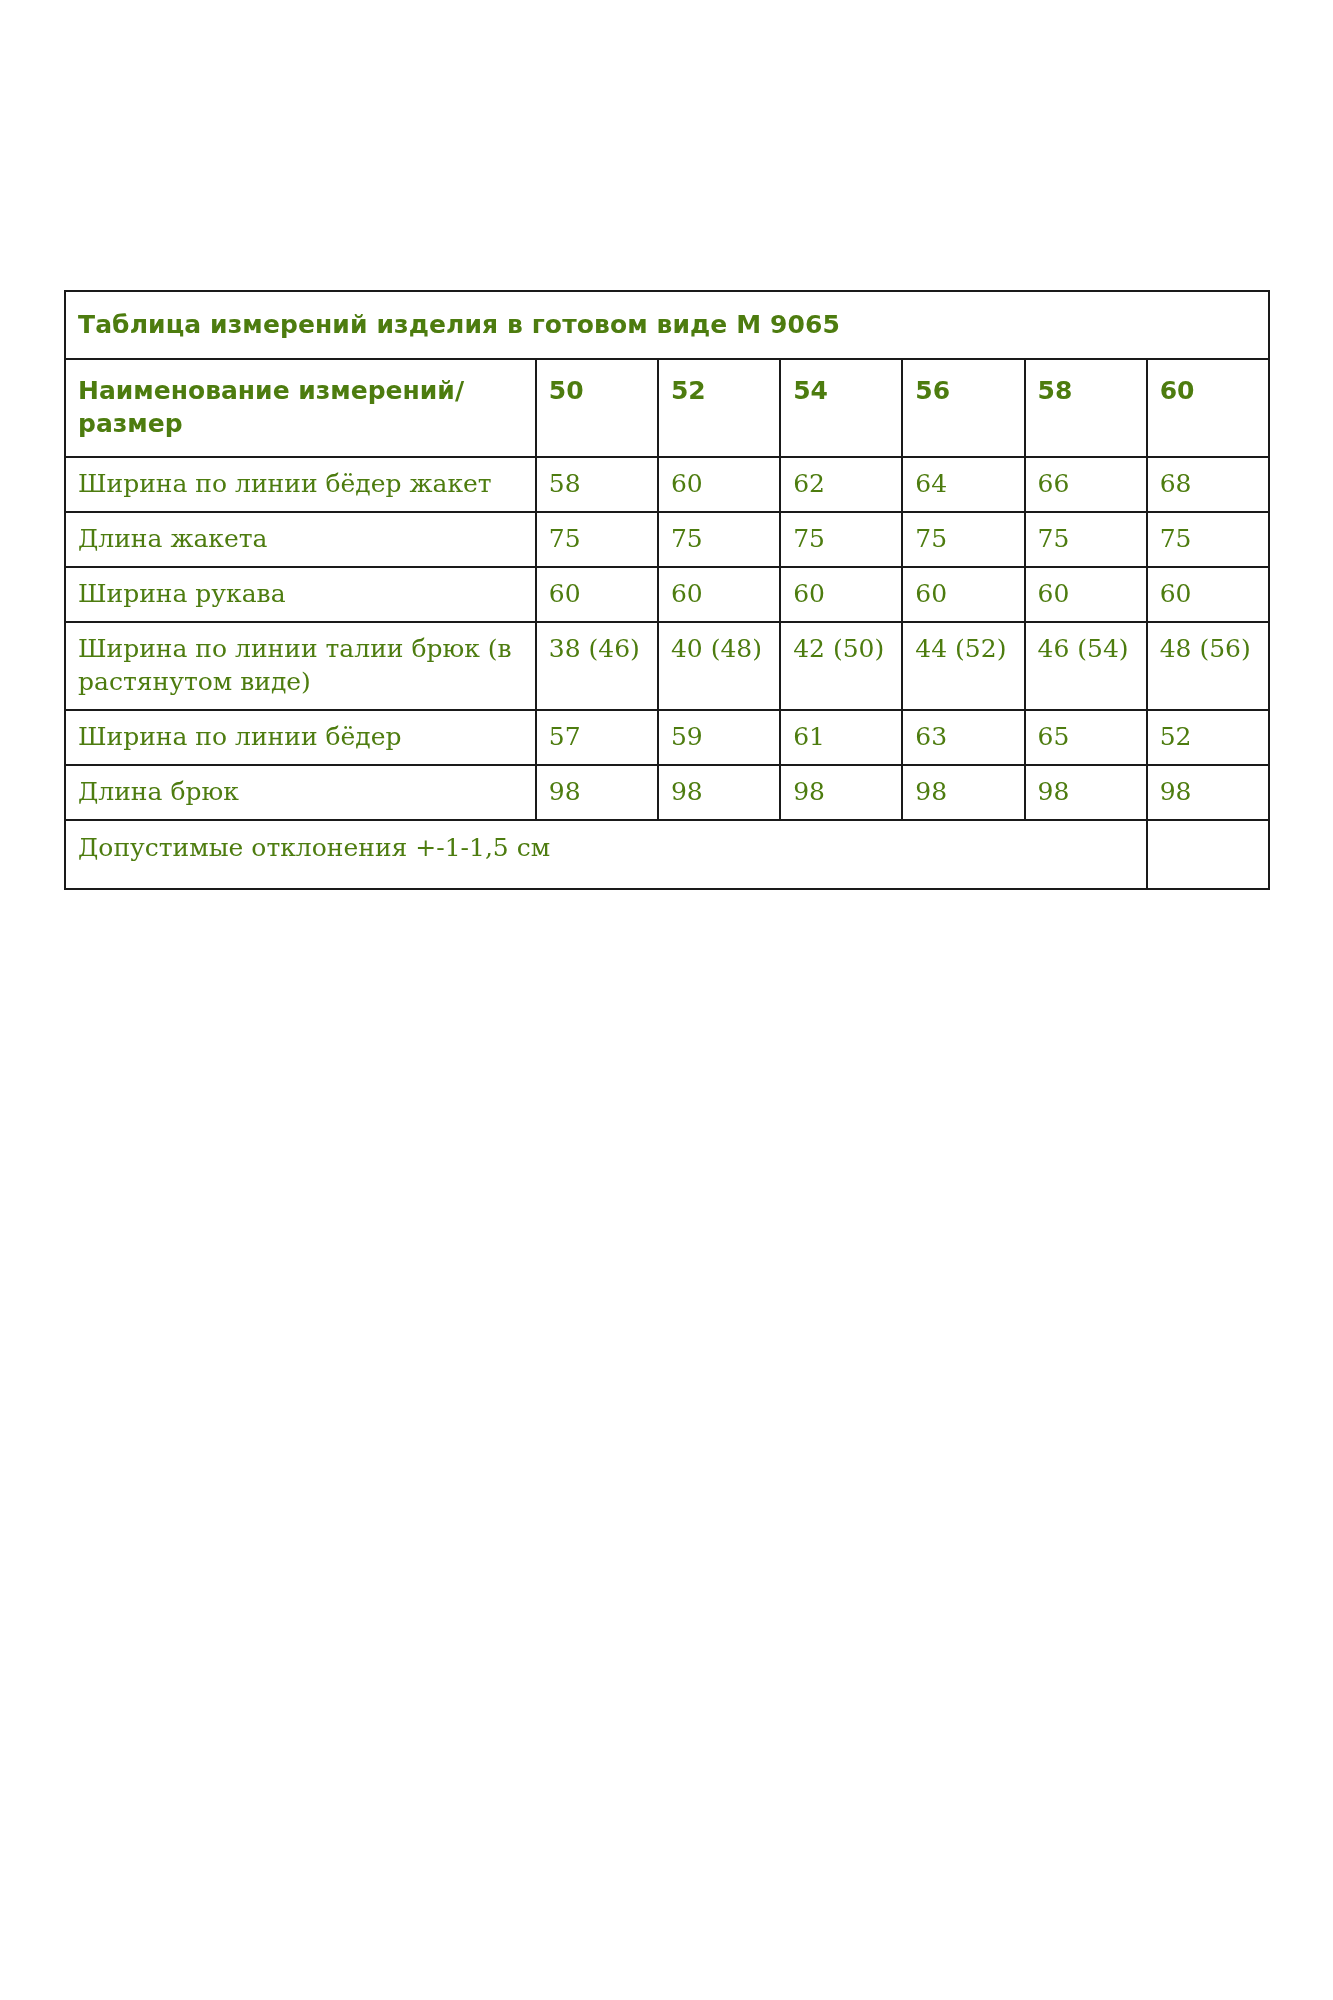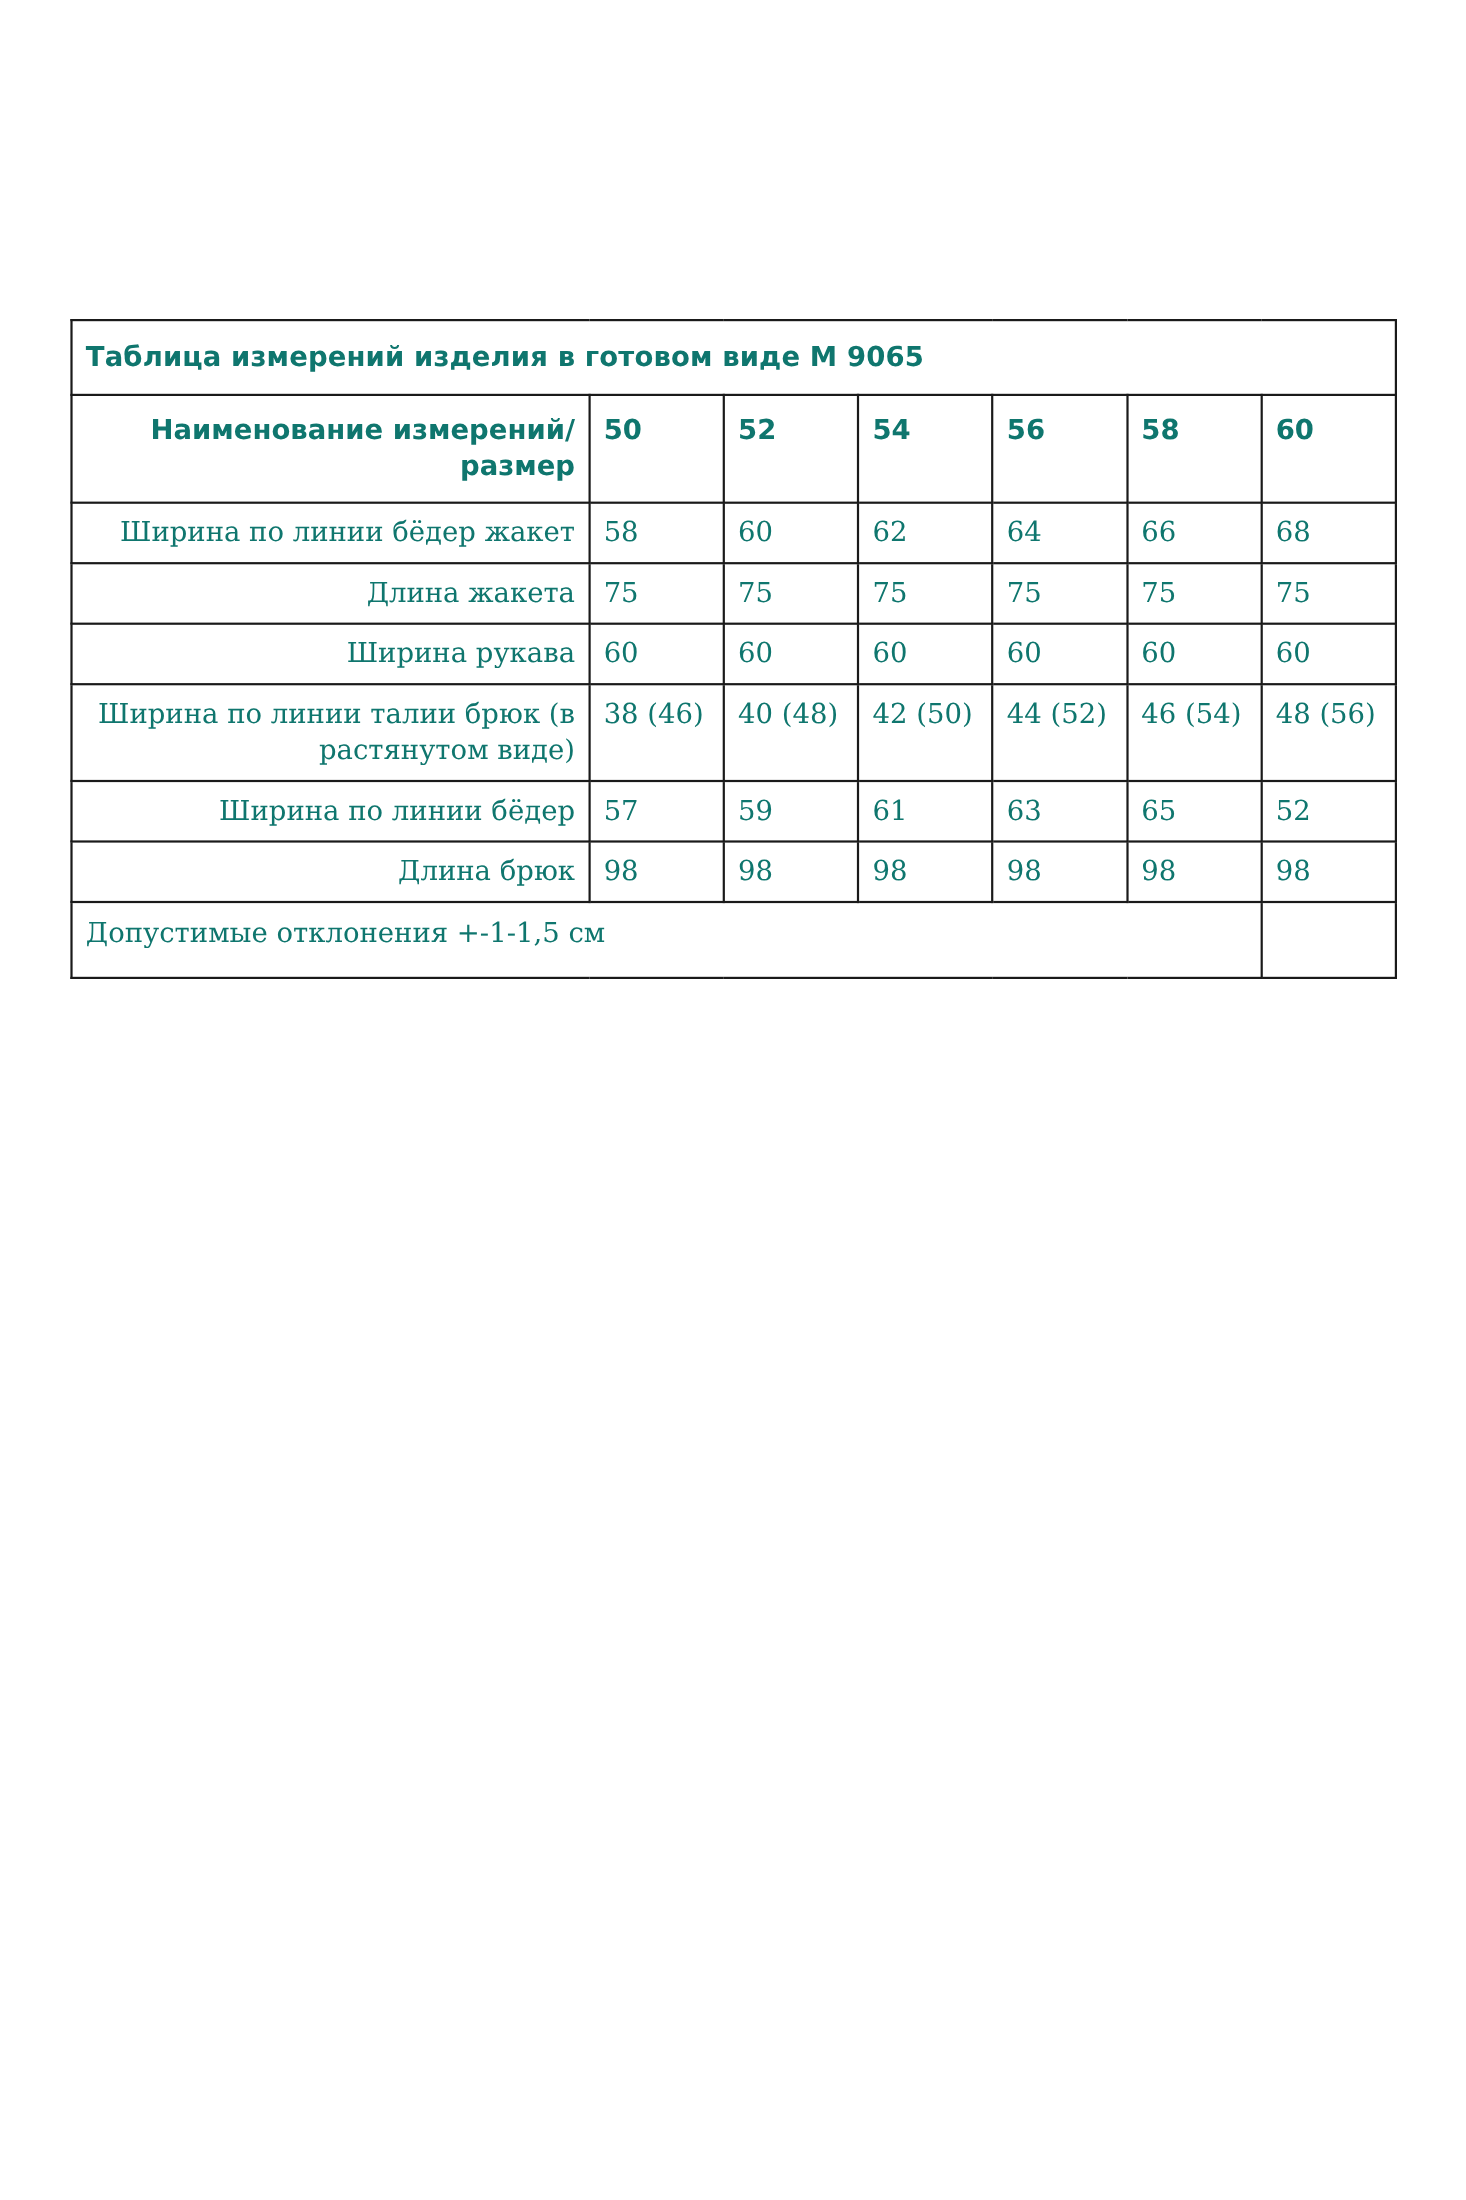--- a/index.html
+++ b/index.html
@@ -34,21 +34,21 @@
     table-layout: fixed;
     background: #fff;
   }
   table.meas td {
     border: 2px solid #1a1a1a;
     padding: 9px 12px 11px 12px;
     font-size: 25px;
     line-height: 1.32;
     vertical-align: top;
     font-family: "DejaVu Serif", serif;
-    color: #0f766e;
+    color: #4d7c0f;
   }
   
   col.c-name { width: 470px; }
   col.c-size { width: 122px; }
 
   tr.title-row td {
     font-family: "DejaVu Sans", sans-serif;
     font-weight: bold;
     font-size: 25px;
     padding-top: 16px;
@@ -59,21 +59,20 @@
     font-family: "DejaVu Sans", sans-serif;
     font-weight: bold;
     font-size: 25px;
     padding-top: 14px;
     padding-bottom: 16px;
   }
   tr.head-row td.size-head {
   }
   td.name-cell {
     padding-right: 8px;
-    text-align: right;
   }
   td.val-cell {
     padding-left: 14px;
   }
   tr.note-row td {
     padding-top: 10px;
     padding-bottom: 24px;
   }
 </style>
 </head>

